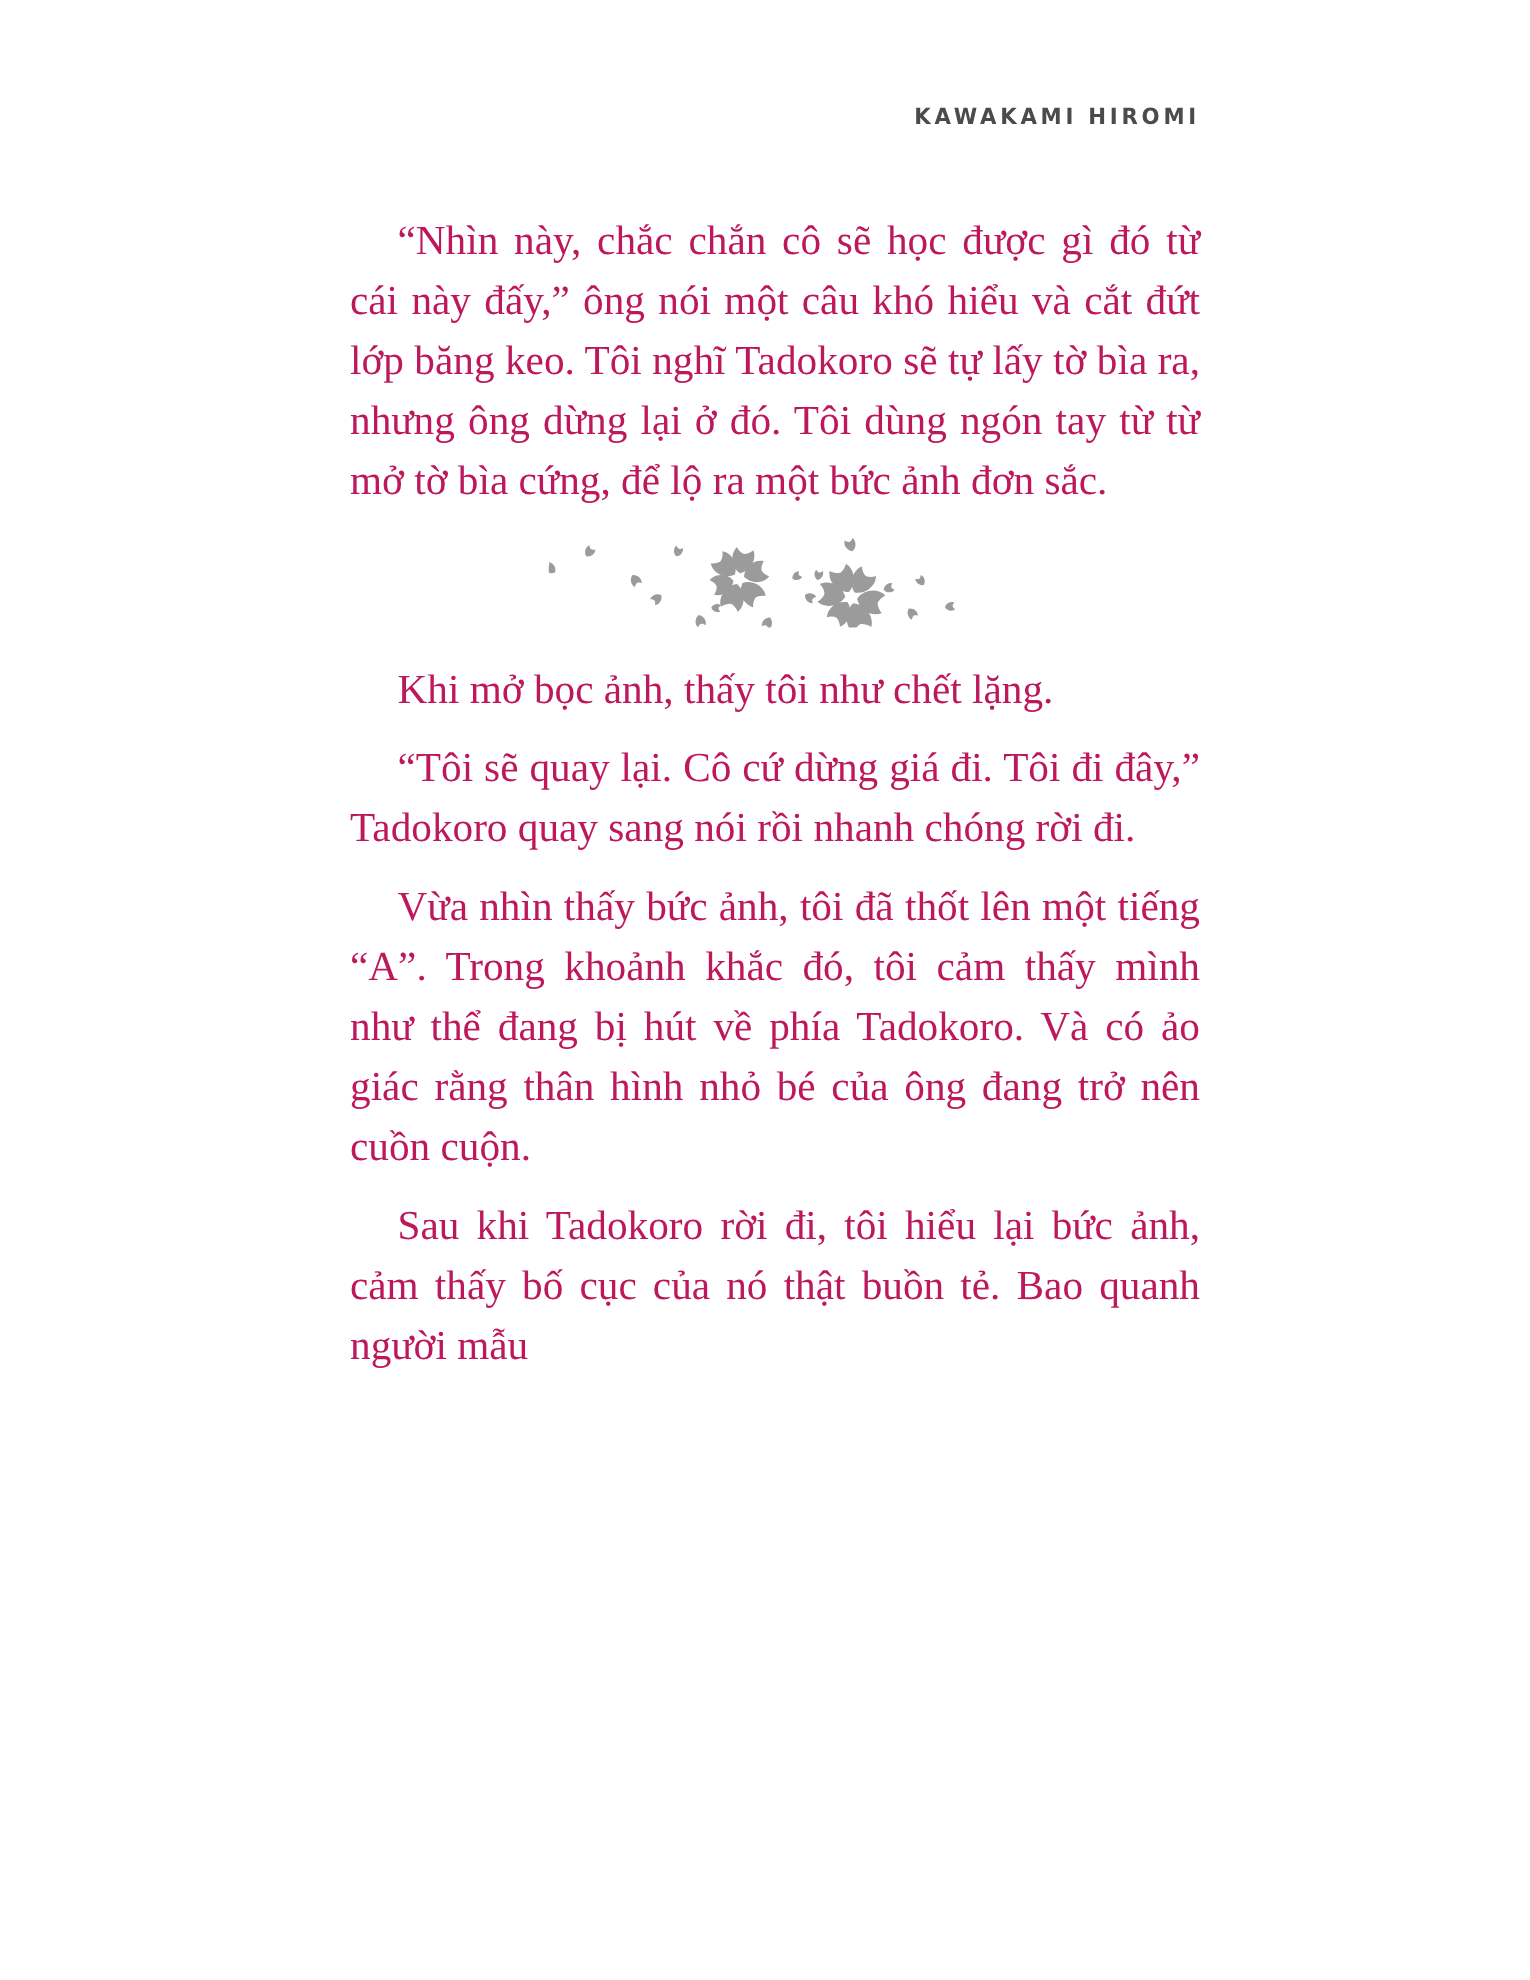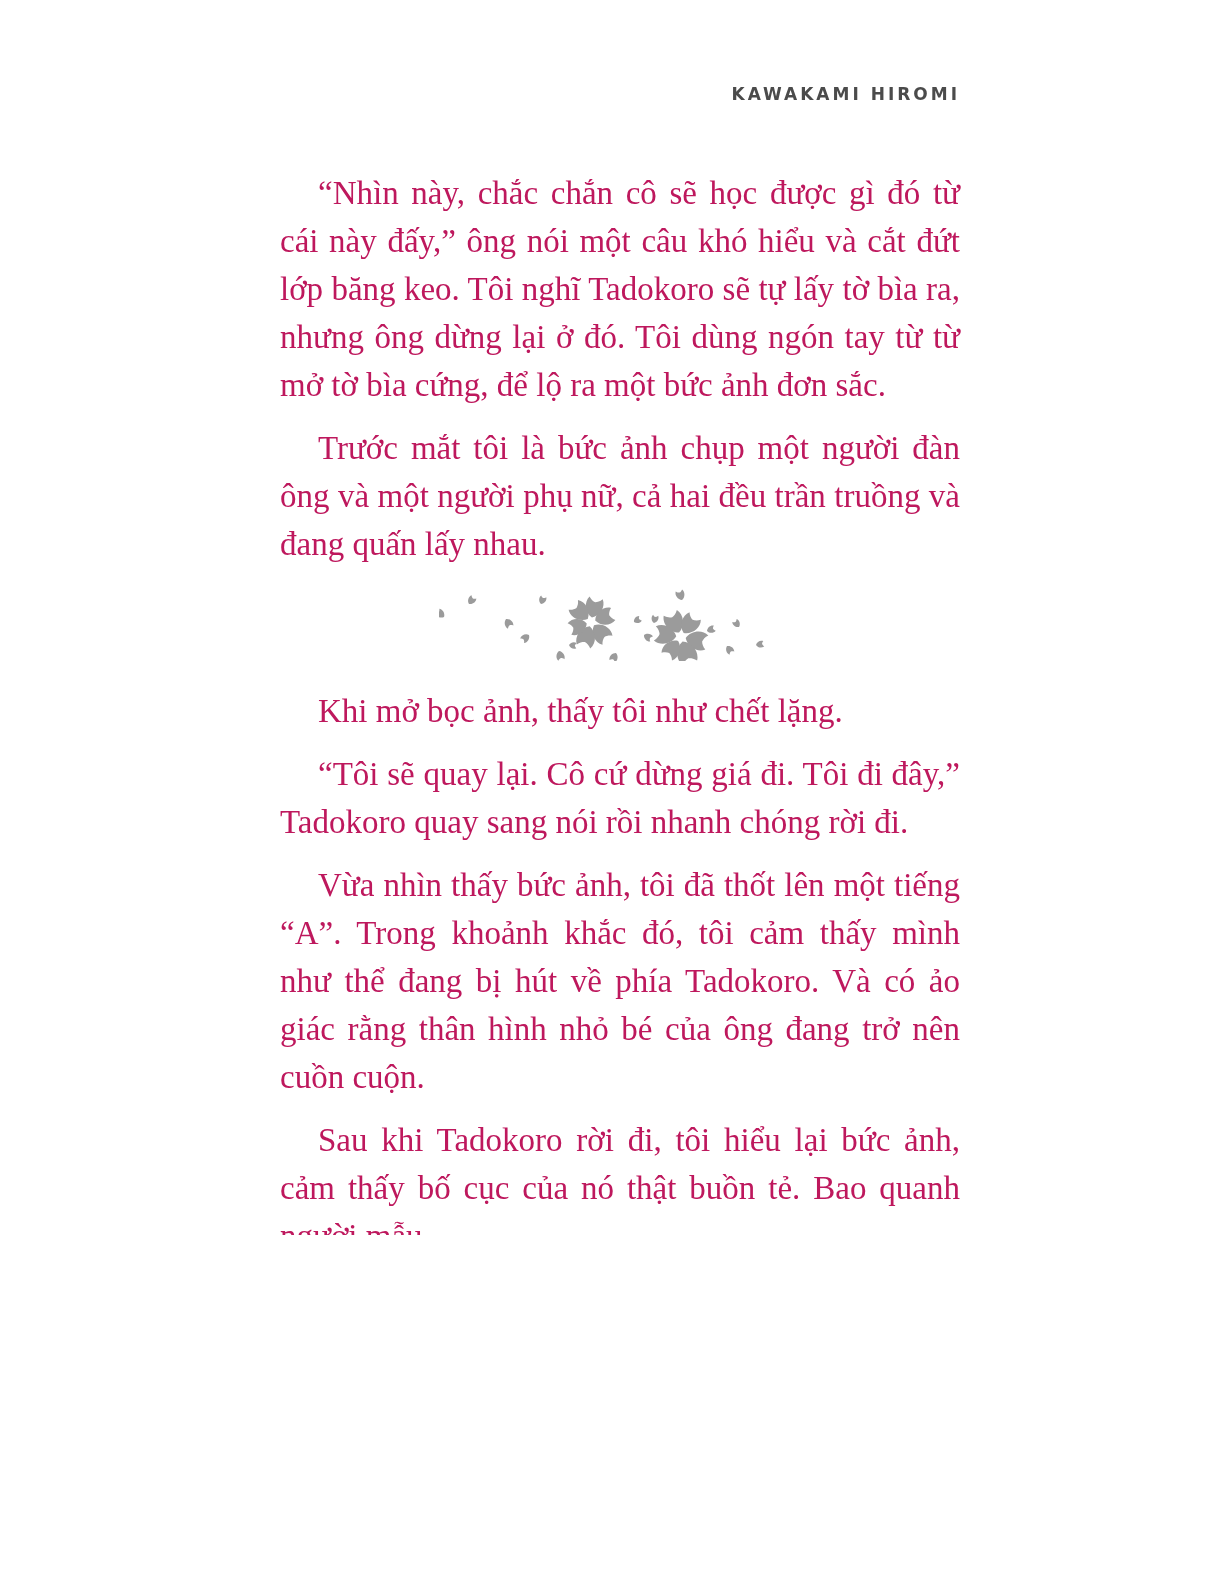--- a/index.html
+++ b/index.html
@@ -74,21 +74,20 @@
 <body>
 
 <div class="page">
 
   <header class="running-head">
     <span>KAWAKAMI HIROMI</span>
   </header>
 
   <main class="text-block">
     <p>“Nhìn này, chắc chắn cô sẽ học được gì đó từ cái này đấy,” ông nói một câu khó hiểu và cắt đứt lớp băng keo. Tôi nghĩ Tadokoro sẽ tự lấy tờ bìa ra, nhưng ông dừng lại ở đó. Tôi dùng ngón tay từ từ mở tờ bìa cứng, để lộ ra một bức ảnh đơn sắc.</p>
-    <p>Trước mắt tôi là bức ảnh chụp một người đàn ông và một người phụ nữ, cả hai đều trần truồng và đang quấn lấy nhau.</p>
 
     <div class="ornament">
       <svg viewBox="0 0 330 78" xmlns="http://www.w3.org/2000/svg">
         <defs>
           <path id="petal" d="M0,0 C-7,-3 -10,-12 -6,-18 C-4,-15.5 -2,-14.5 0,-14 C2,-14.5 4,-15.5 6,-18 C10,-12 7,-3 0,0 Z"></path>
           <g id="flower">
             <use href="#petal" transform="rotate(0) translate(0,-4)"></use>
             <use href="#petal" transform="rotate(58) translate(0,-4) scale(0.95)"></use>
             <use href="#petal" transform="rotate(126) translate(0,-4)"></use>
             <use href="#petal" transform="rotate(185) translate(0,-4) scale(1.05)"></use>

